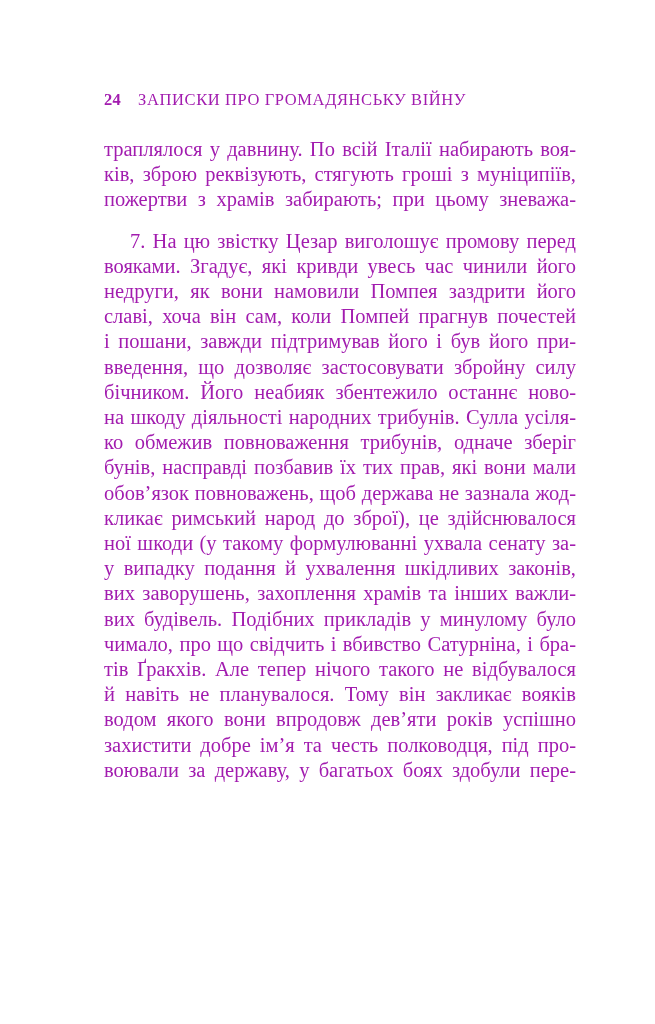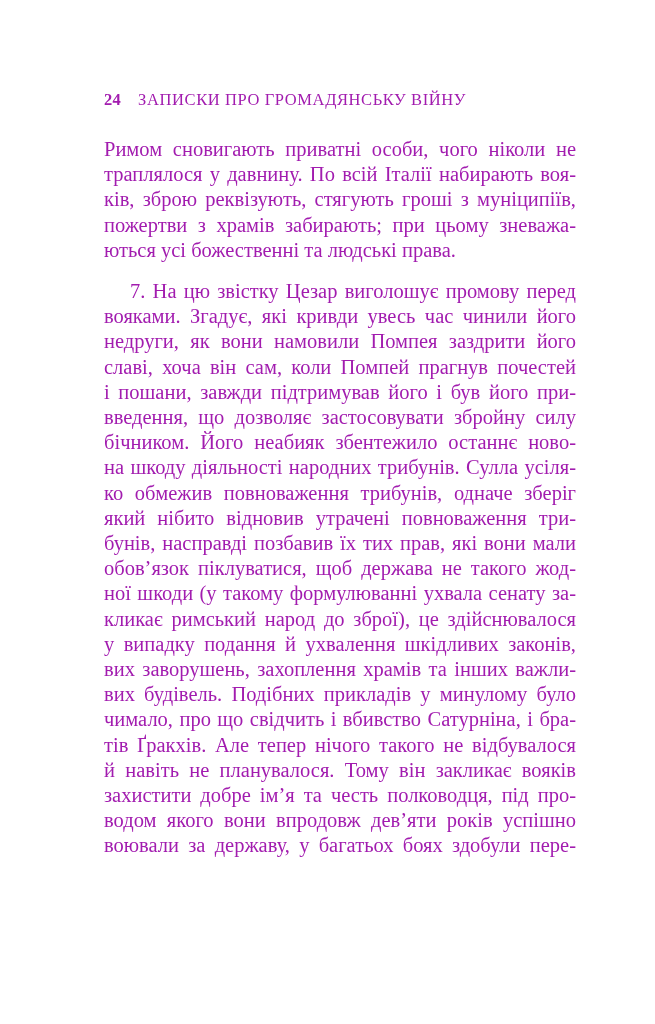--- a/index.html
+++ b/index.html
@@ -68,45 +68,42 @@
 </head>
 <body>
 
 <div class="page">
   <div class="header">
     <span class="pagenum">24</span>
     <span class="runtitle">ЗАПИСКИ ПРО ГРОМАДЯНСЬКУ ВІЙНУ</span>
   </div>
   <div class="text-block">
       <div class="paragraph">
-        <div class="line">Римом сновигають приватні особи, чого ніколи не</div>
         <div class="line">траплялося у давнину. По всій Італії набирають воя-</div>
         <div class="line">ків, зброю реквізують, стягують гроші з муніципіїв,</div>
         <div class="line">пожертви з храмів забирають; при цьому зневажа-</div>
-        <div class="line no-justify">ються усі божественні та людські права.</div>
       </div>
       <div class="paragraph">
         <div class="line indent">7. На цю звістку Цезар виголошує промову перед</div>
         <div class="line">вояками. Згадує, які кривди увесь час чинили його</div>
         <div class="line">недруги, як вони намовили Помпея заздрити його</div>
         <div class="line">славі, хоча він сам, коли Помпей прагнув почестей</div>
         <div class="line">і пошани, завжди підтримував його і був його при-</div>
         <div class="line">введення, що дозволяє застосовувати збройну силу</div>
         <div class="line">бічником. Його неабияк збентежило останнє ново-</div>
         <div class="line">на шкоду діяльності народних трибунів. Сулла усіля-</div>
         <div class="line">ко обмежив повноваження трибунів, одначе зберіг</div>
-        <div class="line">який нібито відновив утрачені повноваження три-</div>
         <div class="line">бунів, насправді позбавив їх тих прав, які вони мали</div>
-        <div class="line">обов’язок піклуватися, щоб держава не такого жод-</div>
+        <div class="line">обов’язок повноважень, щоб держава не зазнала жод-</div>
+        <div class="line">кликає римський народ до зброї), це здійснювалося</div>
         <div class="line">ної шкоди (у такому формулюванні ухвала сенату за-</div>
-        <div class="line">кликає римський народ до зброї), це здійснювалося</div>
         <div class="line">у випадку подання й ухвалення шкідливих законів,</div>
         <div class="line">вих заворушень, захоплення храмів та інших важли-</div>
         <div class="line">вих будівель. Подібних прикладів у минулому було</div>
         <div class="line">чимало, про що свідчить і вбивство Сатурніна, і бра-</div>
         <div class="line">тів Ґракхів. Але тепер нічого такого не відбувалося</div>
         <div class="line">й навіть не планувалося. Тому він закликає вояків</div>
+        <div class="line">водом якого вони впродовж дев’яти років успішно</div>
         <div class="line">захистити добре ім’я та честь полководця, під про-</div>
-        <div class="line">водом якого вони впродовж дев’яти років успішно</div>
         <div class="line">воювали за державу, у багатьох боях здобули пере-</div>
       </div>
     </div>
 </div>
 
 </body></html>

